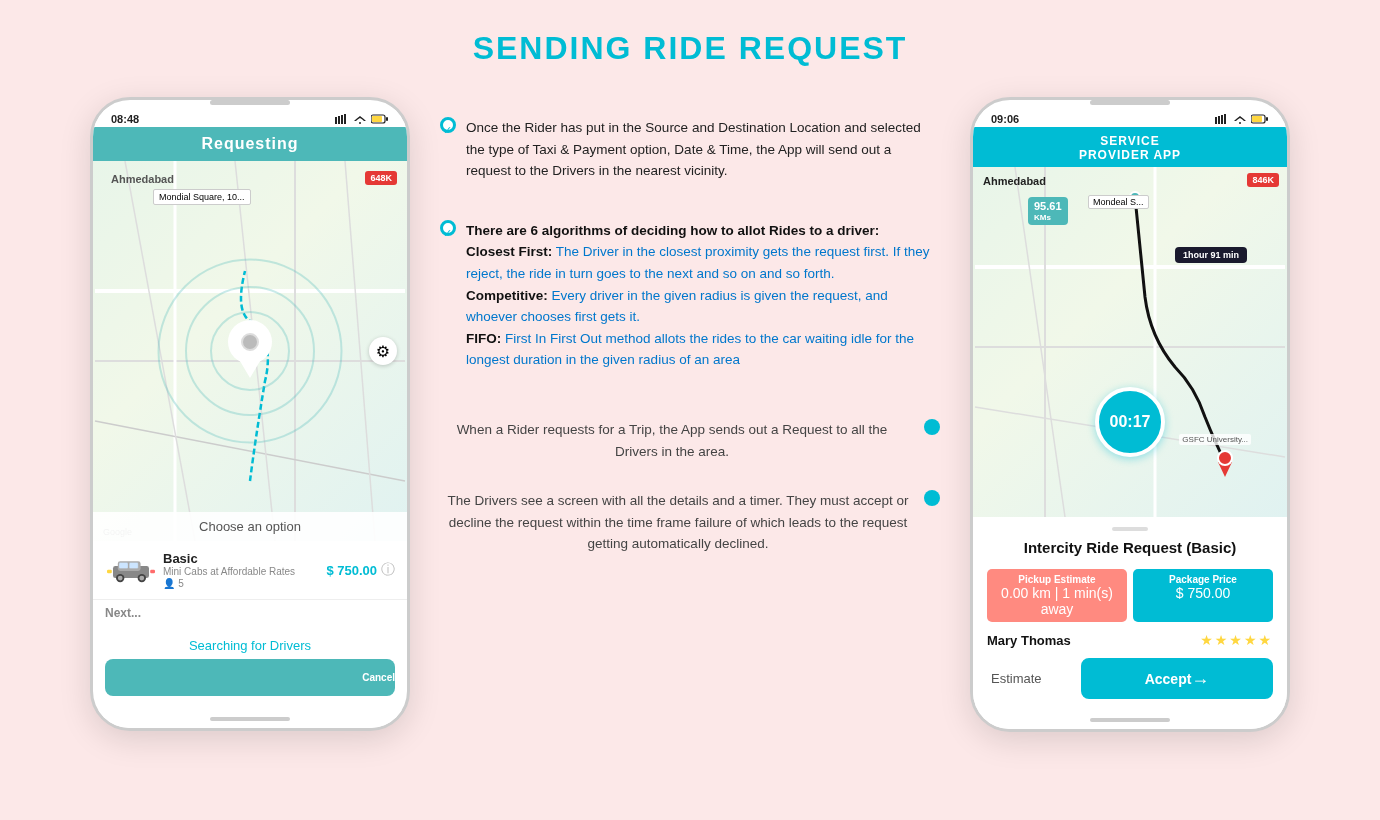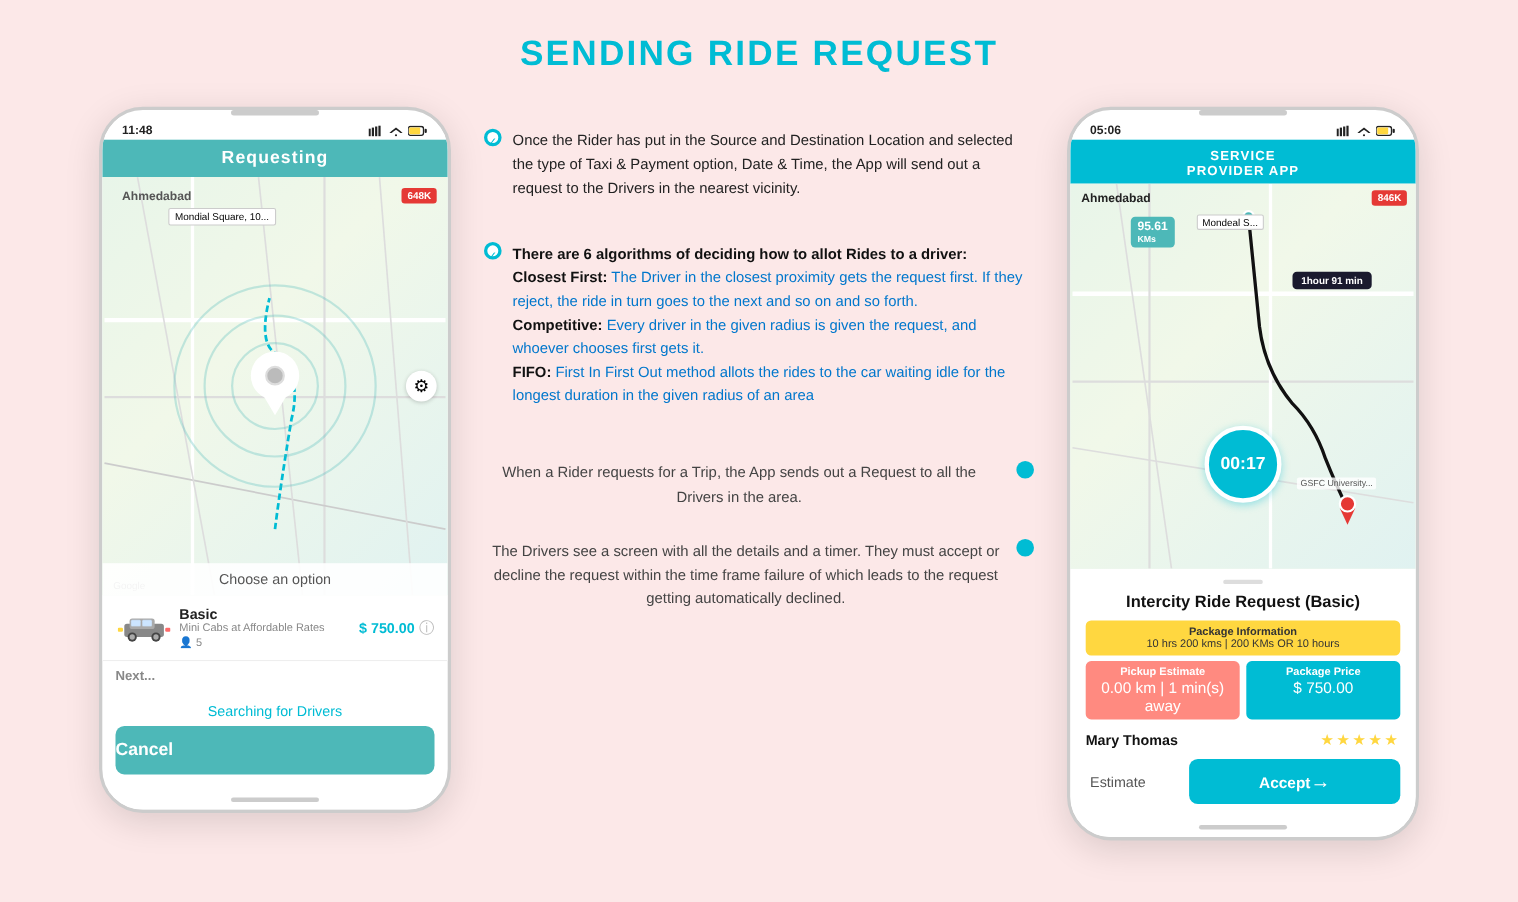--- a/index.html
+++ b/index.html
@@ -118,22 +118,22 @@
     .car-people { font-size: 10px; color: #888; margin-top: 1px; }
     .car-price { font-size: 13px; color: #00bcd4; font-weight: 700; }
     .car-info-icon { font-size: 14px; color: #bbb; margin-left: 4px; }
     .searching-text {
       text-align: center; color: #00bcd4; font-size: 13px; padding: 16px 0 6px 0;
       font-weight: 500;
     }
     .cancel-btn {
       background: #4db8b8; color: #fff; border: none; border-radius: 8px;
       width: calc(100% - 24px); margin: 0 12px 14px 12px;
-      padding: 13px 0; font-size: 16px; font-weight: 600; cursor: pointer;
-      display: block; text-align: left;
+      padding: 13px 0; font-size: 10px; font-weight: 600; cursor: pointer;
+      display: block; text-align: right;
     }
     .phone-bottom-bar {
       height: 18px; display: flex; align-items: center; justify-content: center;
       background: #fff;
     }
     .bottom-indicator { width: 80px; height: 4px; background: #ccc; border-radius: 2px; }
 
     
     .middle-text {
       flex: 1;
@@ -244,21 +244,21 @@
 
 <h1 class="page-title">SENDING RIDE REQUEST</h1>
 
 <div class="main-content">
 
   <div class="phone-frame left-phone">
 
     <div class="phone-notch-line"></div>
 
     <div class="phone-notch-bar">
-      <span class="time">11:48</span>
+      <span class="time">08:48</span>
       <span class="icons">
         <svg width="14" height="10" viewBox="0 0 14 10">
             <rect x="0" y="3" width="2" height="7" fill="#222"></rect>
             <rect x="3" y="2" width="2" height="8" fill="#222"></rect>
             <rect x="6" y="1" width="2" height="9" fill="#222"></rect>
             <rect x="9" y="0" width="2" height="10" fill="#222"></rect>
           </svg>
         <svg width="14" height="10" viewBox="0 0 14 10">
             <path d="M7 2 Q3 5 1 7 L3 7 Q5 5 7 4 Q9 5 11 7 L13 7 Q11 5 7 2Z" fill="#222"></path>
             <circle cx="7" cy="9" r="1" fill="#222"></circle>
@@ -391,21 +391,21 @@
         <p style="font-size:13.5px;color:#444;line-height:1.6;">The Drivers see a screen with all the details and a timer. They must accept or decline the request within the time frame failure of which leads to the request getting automatically declined.</p>
       </div>
       <div class="connector-dot-filled"></div>
     </div>
   </div>
 
   <div class="phone-frame right-phone">
     <div class="phone-notch-line"></div>
 
     <div class="phone-notch-bar">
-      <span class="time">05:06</span>
+      <span class="time">09:06</span>
       <span class="icons">
         <svg width="14" height="10" viewBox="0 0 14 10">
             <rect x="0" y="3" width="2" height="7" fill="#222"></rect>
             <rect x="3" y="2" width="2" height="8" fill="#222"></rect>
             <rect x="6" y="1" width="2" height="9" fill="#222"></rect>
             <rect x="9" y="0" width="2" height="10" fill="#222"></rect>
           </svg>
         <svg width="14" height="10" viewBox="0 0 14 10">
             <path d="M7 2 Q3 5 1 7 L3 7 Q5 5 7 4 Q9 5 11 7 L13 7 Q11 5 7 2Z" fill="#222"></path>
             <circle cx="7" cy="9" r="1" fill="#222"></circle>
@@ -452,24 +452,20 @@
         <div class="route-mondeal">Mondeal S...</div>
         <div class="route-time-badge">1hour 91 min</div>
         <div class="gsfc-label">GSFC University...</div>
         <div class="timer-circle">00:17</div>
       </div>
     </div>
 
     <div class="ride-detail-card">
       <div class="ride-handle"></div>
       <div class="ride-title">Intercity Ride Request (Basic)</div>
-      <div class="ride-pkg-row">
-        <div class="pkg-label">Package Information</div>
-        <div class="pkg-value">10 hrs 200 kms  |  200 KMs OR 10 hours</div>
-      </div>
       <div style="height:5px;"></div>
       <div class="ride-two-col">
         <div class="ride-col-left">
           <div class="ride-col-label">Pickup Estimate</div>
           <div class="ride-col-value">0.00 km  |  1 min(s) away</div>
         </div>
         <div class="ride-col-right">
           <div class="ride-col-label">Package Price</div>
           <div class="ride-col-value">$ 750.00</div>
         </div>

